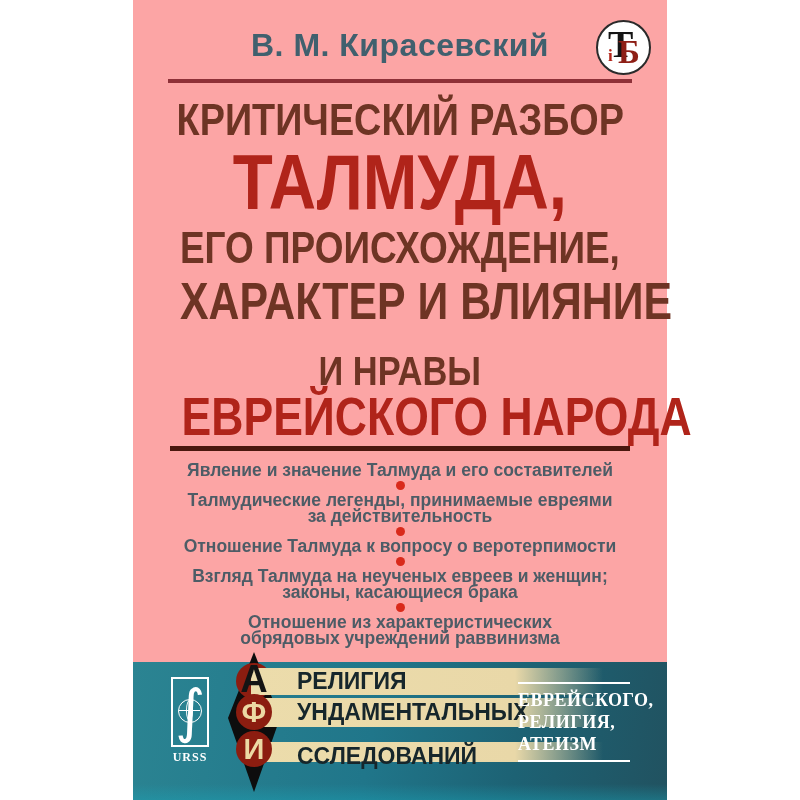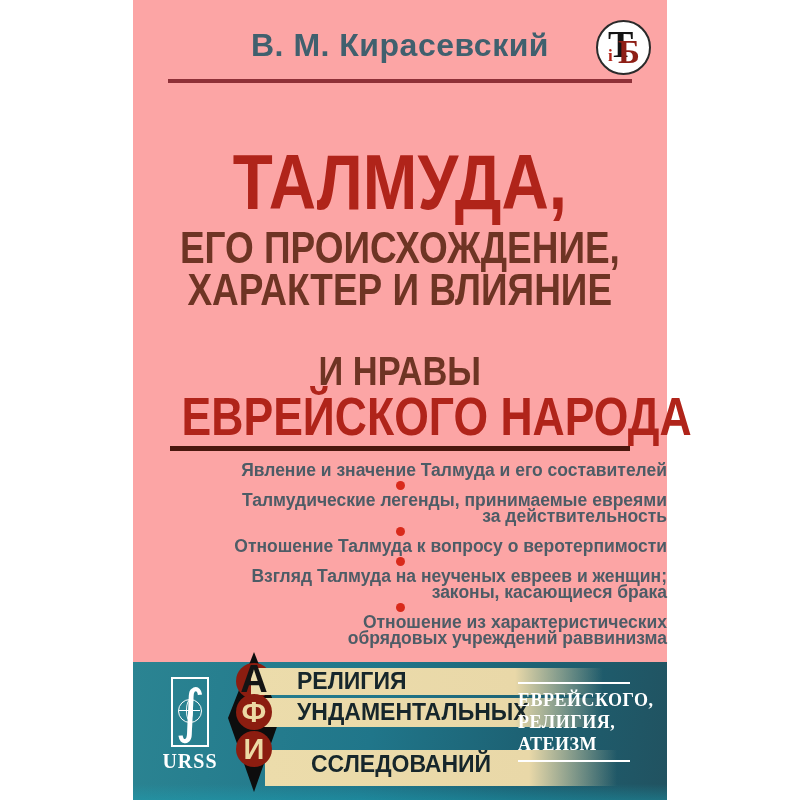--- a/index.html
+++ b/index.html
@@ -25,28 +25,28 @@
   .rule2{left:37px;top:446px;width:460px;height:5px;background:#4a170e;}
 
   
   .tline{position:absolute;left:0;width:100%;text-align:center;font-weight:bold;line-height:1;}
   .tline>span{display:inline-block;transform:scaleX(0.84);transform-origin:50% 50%;white-space:nowrap;}
   .t-brown{color:#6e3424;}
   .t-red{color:#b0241a;}
   .t1{top:97px;font-size:45px;}
   .t2{top:143px;font-size:78px;}
   .t3{top:226px;font-size:44px;}
-  .t4{top:268px;font-size:44px;}
+  .t4{top:276px;font-size:51px;}
   .t5{top:310px;font-size:44px;}
   .t6{top:351px;font-size:41px;}
   .t7{top:390px;font-size:53px;}
 
   
   .topics{position:absolute;left:0;top:461px;width:100%;}
-  .topic-line{text-align:right;font-size:17.5px;line-height:16px;font-weight:bold;
+  .topic-line{text-align:center;font-size:17.5px;line-height:16px;font-weight:bold;
               color:#4d5c66;white-space:nowrap;}
   .topic{padding:1px 0;}
   .dot{width:9px;height:9px;border-radius:50%;background:#d92a1b;margin:1.5px auto;}
 
   
   .band{position:absolute;left:0;top:662px;width:534px;height:138px;
         background:linear-gradient(100deg,#2b8492 0%,#20768a 45%,#1d6274 72%,#215260 100%);}
   .band:after{content:"";position:absolute;left:0;bottom:0;width:100%;height:16px;
         background:linear-gradient(180deg,rgba(0,180,200,0) 0%,rgba(26,170,190,.35) 100%);}
 
@@ -54,28 +54,28 @@
   .urss-box{position:absolute;left:38px;top:15px;width:38px;height:70px;border:2px solid #ffffff;
             box-sizing:border-box;}
   .globe{position:absolute;left:5px;top:20px;width:24px;height:24px;border:1.5px solid #ffffff;
          border-radius:50%;box-sizing:border-box;}
   .globe:before{content:"";position:absolute;left:0;top:10px;width:21px;height:1px;background:#fff;}
   .globe:after{content:"";position:absolute;left:7px;top:0;width:7px;height:21px;border:1px solid #fff;
          border-radius:50%;box-sizing:border-box;}
   .integral{position:absolute;left:0;top:-3px;width:34px;height:70px;text-align:center;
             font-family:"DejaVu Sans",serif;font-size:58px;line-height:70px;color:#ffffff;}
   .urss-text{position:absolute;left:28px;top:88px;width:58px;text-align:center;color:#ffffff;
-             font-family:"Liberation Serif",serif;font-weight:bold;font-size:20px;letter-spacing:1px;}
+             font-family:"Liberation Serif",serif;font-weight:bold;font-size:12px;letter-spacing:1px;}
 
   
   .bar{position:absolute;left:118px;width:352px;
        background:linear-gradient(90deg,#ecdcab 0%,#e9d8a8 75%,rgba(233,216,168,0) 100%);z-index:3;}
   .bar1{top:6px;height:27px;}
   .bar2{top:36px;height:29px;}
-  .bar3{top:88px;height:36px;margin-left:14px;}
+  .bar3{top:80px;height:20px;}
   .bar-text{position:absolute;left:46px;top:0;font-weight:bold;color:#16262b;font-size:23px;}
   .bar1 .bar-text{line-height:27px;}
   .bar2 .bar-text{line-height:29px;}
   .bar3 .bar-text{line-height:28px;}
 
   .diamond{position:absolute;left:95px;top:-10px;z-index:1;}
   .afi-circle{position:absolute;left:103px;width:36px;height:36px;border-radius:50%;background:#8c1d10;}
   .c1{top:1px;z-index:2;}
   .c2{top:32px;z-index:4;}
   .c3{top:69px;z-index:4;}
@@ -101,20 +101,21 @@
     <div class="author">В. М. Кирасевский</div>
 
     <div class="pub-logo">
       <span class="pl-t">Т</span>
       <span class="pl-b">Б</span>
       <span class="pl-i">і</span>
     </div>
 
     <div class="rule rule1"></div>
 
+    <div class="tline t1 t-brown"><span>КРИТИЧЕСКИЙ РАЗБОР</span></div>
     <div class="tline t2 t-red"><span>ТАЛМУДА,</span></div>
     <div class="tline t3 t-brown"><span>ЕГО ПРОИСХОЖДЕНИЕ,</span></div>
     <div class="tline t4 t-brown"><span>ХАРАКТЕР И ВЛИЯНИЕ</span></div>
     <div class="tline t7 t-red"><span>ЕВРЕЙСКОГО НАРОДА</span></div>
     <div class="tline t6 t-brown"><span>И НРАВЫ</span></div>
 
     <div class="rule rule2"></div>
 
     <div class="topics">
       <div class="topic">

